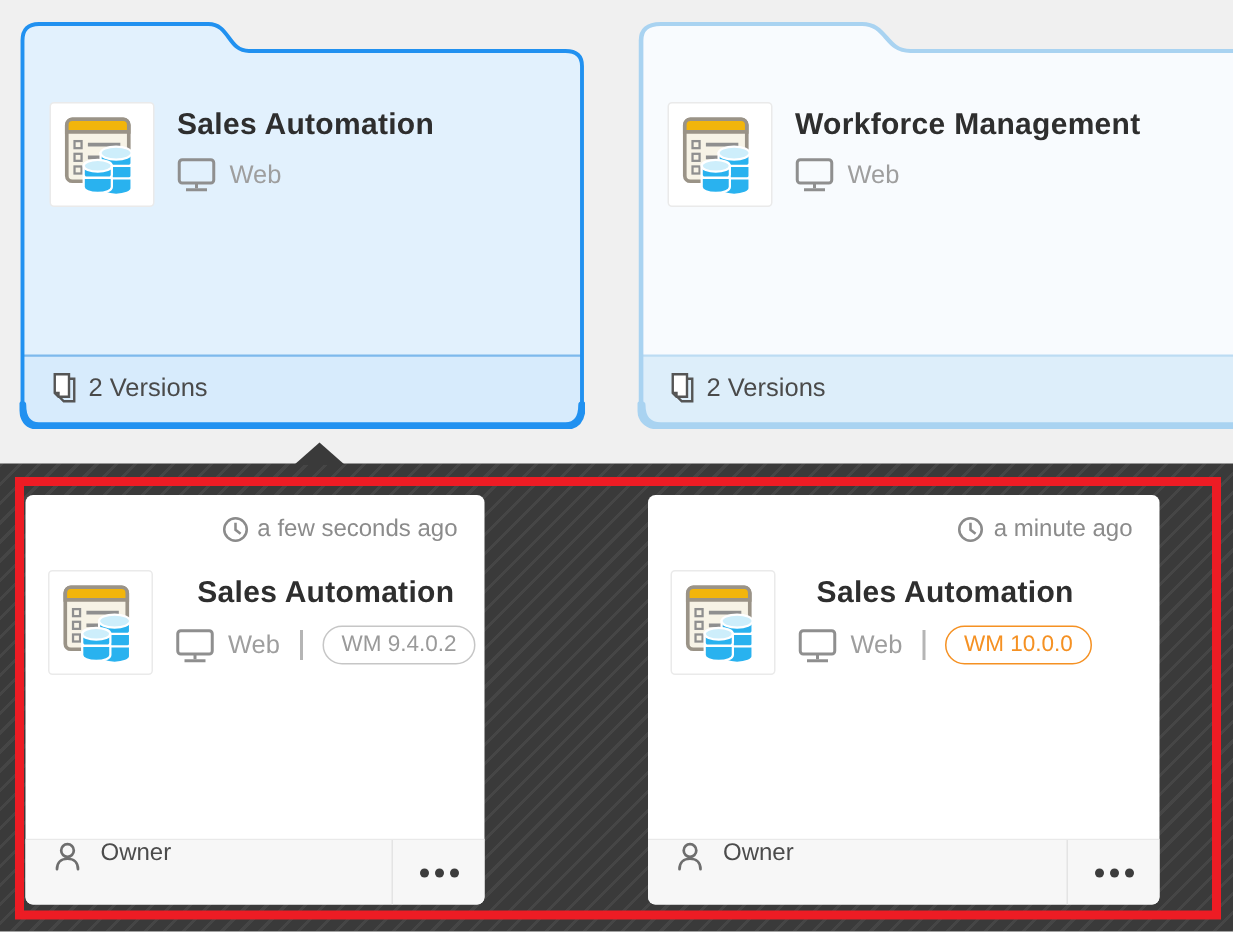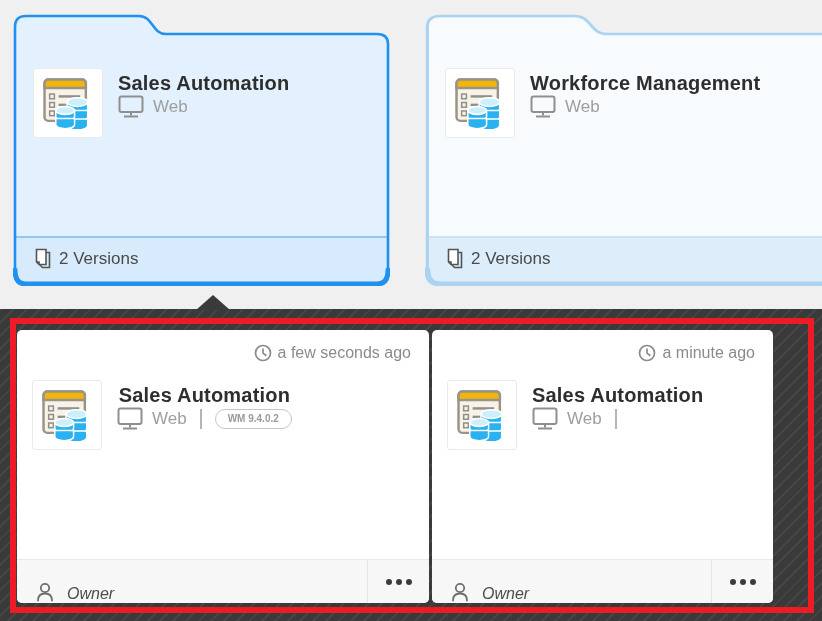--- a/index.html
+++ b/index.html
@@ -42,61 +42,61 @@
   .folder--normal .f-lip    { stroke:#a9d3f1; }
 
   .folder-content { position:absolute; left:20px; top:54px; display:flex; }
   .app-tile {
     width:70px; height:70px; background:#ffffff;
     border:1px solid #eaeaea; border-radius:3px;
     display:flex; align-items:center; justify-content:center; flex:none;
   }
   .head-col { margin-left:15px; padding-top:4px; }
   .card-title { font-size:20px; font-weight:700; color:#2e2e2e; letter-spacing:.2px; white-space:nowrap;text-align:center; }
-  .meta-row { display:flex; align-items:center; }
+  .meta-row { display:flex; align-items:center; margin-top:10px; }
   .meta-label { font-size:17px; color:#9e9e9e; margin-left:9px; }
   .meta-divider { width:2px; height:20px; background:#b5b5b5; margin:0 13px; }
   .badge {
-    font-size:10px; padding:3px 12px 4px; border-radius:14px;
-    border:1.5px solid #c6c6c6; color:#9a9a9a; white-space:nowrap;font-weight:bold;
+    font-size:15px; padding:3px 12px 4px; border-radius:14px;
+    border:1.5px solid #c6c6c6; color:#9a9a9a; white-space:nowrap;
   }
   .badge--orange { border-color:#f59123; color:#f59123; }
 
   .folder-footer {
     position:absolute; left:4px; right:4px; top:223px; height:44px;
     display:flex; align-items:center; padding-left:16px;
   }
   .folder-footer .label { font-size:17px; color:#4a4a4a; margin-left:6px; }
 
   
   .highlight-box {
     position:absolute; left:10px; top:318px; width:804px; height:295px;
     border:6px solid #ed1c24; pointer-events:none;
   }
 
   
   .vcard {
     position:absolute; top:330px; height:273px; background:#ffffff;
     border-radius:5px; cursor:pointer;
   }
-  .vcard-1 { left:17px;  width:412px; }
+  .vcard-1 { left:17px;  width:306px; }
   .vcard-2 { left:432px; width:341px; }
   .timestamp {
     position:absolute; top:14px; right:18px;
     display:flex; align-items:center; color:#8b8b8b; font-size:16px;
   }
   .timestamp .txt { margin-left:6px; }
   .vcard-main { position:absolute; left:15px; top:50px; display:flex; }
 
   .vcard-footer {
     position:absolute; left:0; right:0; bottom:0; height:44px;
     background:#f7f7f7; border-top:1px solid #e9e9e9;
     border-radius:0 0 5px 5px; display:flex; align-items:stretch;
   }
-  .owner-area { flex:1; display:flex; align-items:flex-end; padding-left:17px;font-style:italic; }
+  .owner-area { flex:1; display:flex; align-items:flex-start; padding-left:17px; }
   .owner-area .label { font-size:16px; color:#4c4c4c; margin-left:11px; }
   .menu-btn {
     width:62px; border-left:1px solid #e4e4e4; cursor:pointer;
     display:flex; align-items:center; justify-content:center; gap:4px;
   }
   .menu-btn .dot { width:6px; height:6px; border-radius:50%; background:#3c3c3c; }
 </style>
 </head>
 <body>
 
@@ -358,20 +358,21 @@
         <div class="meta-row">
 
   <svg width="26" height="23" viewBox="0 0 26 23" fill="none" stroke="#8f8f8f" stroke-width="2">
     <rect x="1.5" y="1.5" width="23" height="15.5" rx="2"></rect>
     <line x1="13" y1="17" x2="13" y2="20.5"></line>
     <line x1="6" y1="21.5" x2="20" y2="21.5"></line>
   </svg>
 
           <span class="meta-label">Web</span>
           <span class="meta-divider"></span>
+          <span class="badge badge--orange">WM 10.0.0</span>
         </div>
       </div>
     </div>
     <div class="vcard-footer">
       <div class="owner-area">
 
   <svg width="22" height="22" viewBox="0 0 22 22" fill="none" stroke="#6e6e6e" stroke-width="1.8" stroke-linecap="round">
     <circle cx="11" cy="7" r="4.2"></circle>
     <path d="M4,19.5 c0,-5 3.2,-7 7,-7 s7,2 7,7"></path>
   </svg>

